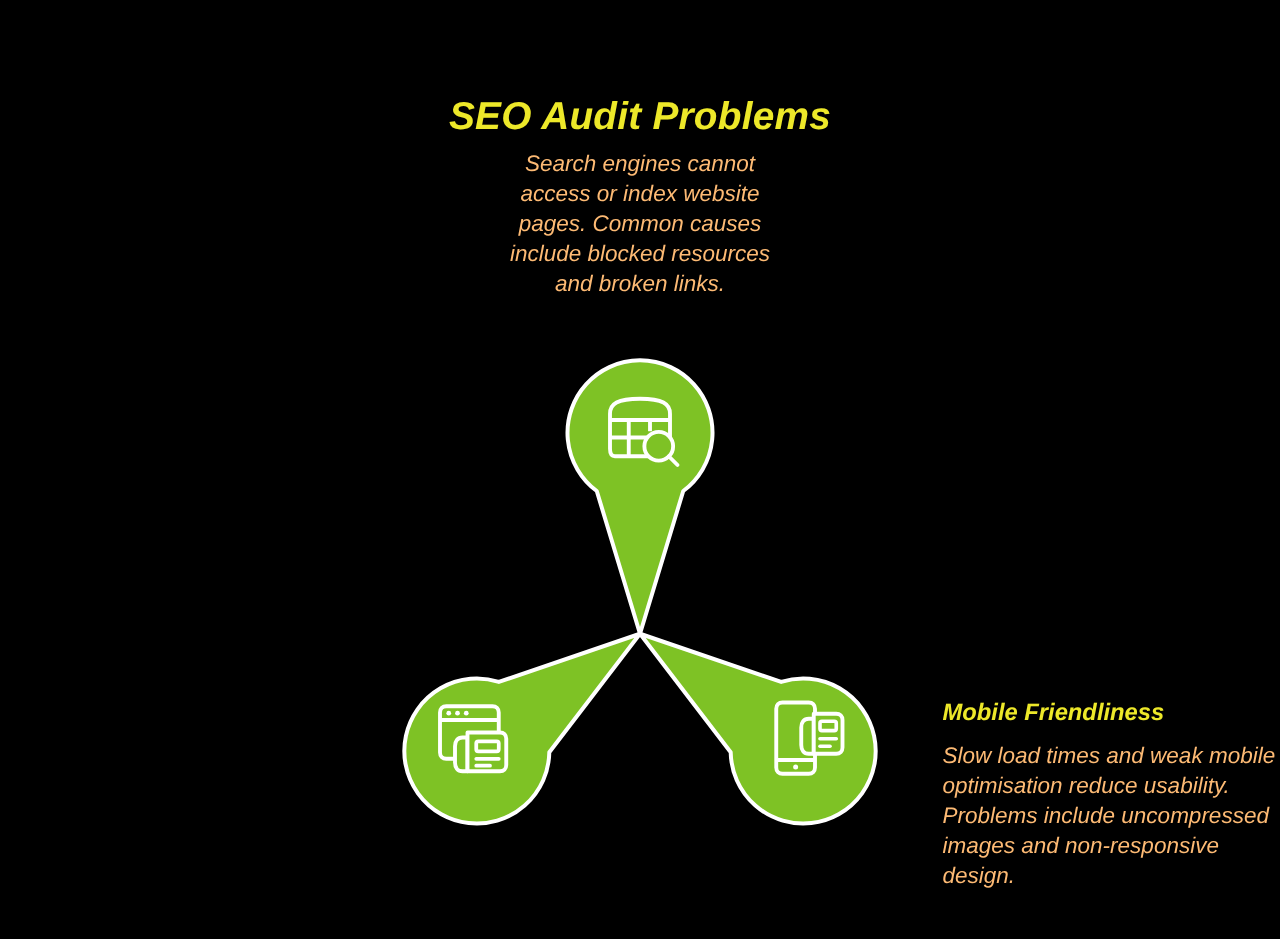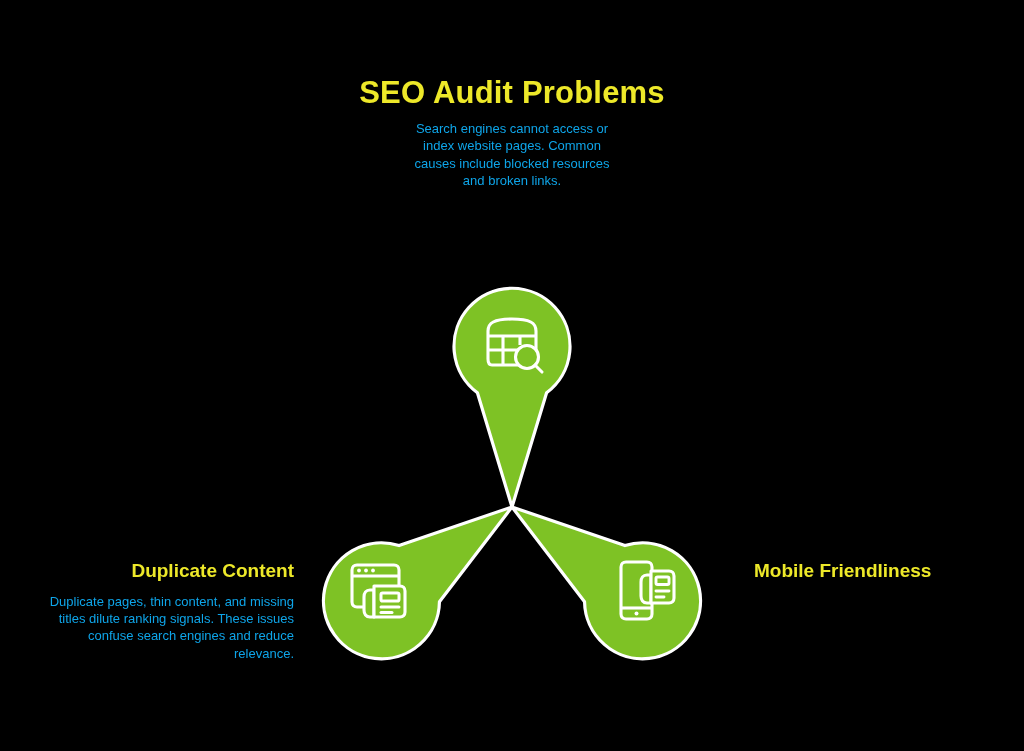--- a/index.html
+++ b/index.html
@@ -14,20 +14,21 @@
     position: relative;
     overflow: hidden;
     font-family: "Liberation Sans", sans-serif;
     -webkit-font-smoothing: antialiased;
   }
   .stage {
     position: absolute;
     inset: 0;
     width: 1024px;
     height: 529px;
+    font-style: italic;
   }
 
   
   .page-title {
     position: absolute;
     left: 0;
     top: 55px;
     width: 1024px;
     text-align: center;
     font-size: 31px;
@@ -52,23 +53,23 @@
     position: absolute;
   }
   .node-heading {
     font-size: 19px;
     font-weight: bold;
     color: #ede829;
     line-height: 1.25;
     margin: 0 0 10px 0;
   }
   .node-body {
-    font-size: 13px;
+    font-size: 18px;
     font-weight: normal;
-    color: #0ea5e9;
+    color: #fdba74;
     line-height: 1.33;
     margin: 0;
   }
 
   
   .node-top {
     left: 382px;
     top: 120px;
     width: 260px;
     text-align: center;
@@ -212,22 +213,19 @@
       <g transform="translate(645,592)">
         <use href="#iconMobileDoc"></use>
       </g>
     </g>
   </svg>
 
   <div class="node-block node-top">
     <p class="node-body">Search engines cannot access or index website pages. Common causes include blocked resources and broken links.</p>
   </div>
 
-  <div class="node-block node-left">
-    <div class="node-heading">Duplicate Content</div>
-    <p class="node-body">Duplicate pages, thin content, and missing titles dilute ranking signals. These issues confuse search engines and reduce relevance.</p>
-  </div>
 
   <div class="node-block node-right">
     <div class="node-heading">Mobile Friendliness</div>
+    <p class="node-body">Slow load times and weak mobile optimisation reduce usability. Problems include uncompressed images and non-responsive design.</p>
   </div>
 
 </div>
 
 </body></html>

